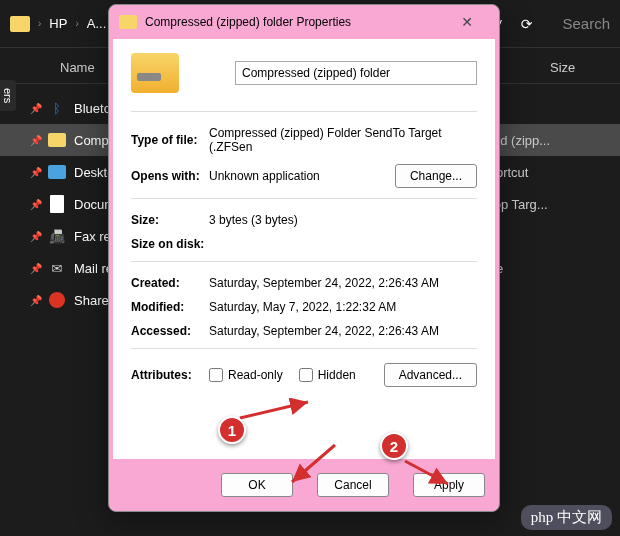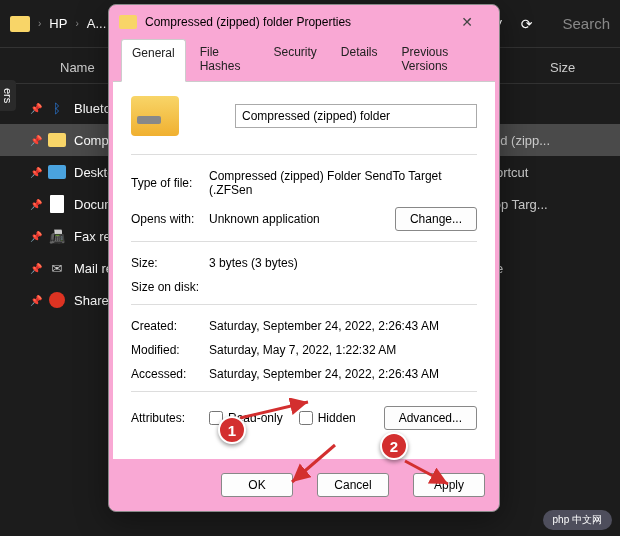--- a/index.html
+++ b/index.html
@@ -42,37 +42,37 @@
     .title-text { flex: 1; color: #000; font-size: 12px; }
     .close-x { width: 44px; text-align: center; color: #444; font-size: 14px; }
     
     .tabs { display: flex; padding: 0 8px; gap: 4px; border-bottom: 1px solid #ccc; margin: 0 4px; }
     .tab { padding: 6px 10px 8px; color: #222; font-size: 12px; position: relative; }
     .tab.active { background: #fff; border: 1px solid #ccc; border-bottom: 1px solid #fff; margin-bottom: -1px; border-radius: 3px 3px 0 0; }
     
     .body { flex: 1; background: #fff; margin: 0 4px 4px; padding: 14px 18px; font-size: 12px; color: #000; overflow: hidden; }
     .row { display: flex; align-items: center; margin-bottom: 10px; }
     .row.iconrow { margin-bottom: 18px; gap: 30px; }
-    .label { width: 78px; color: #000; }
+    .label { width: 78px; color: #000; font-weight: bold; }
     .big-ico { width: 48px; height: 40px; background: linear-gradient(#f8d568,#f0b030); border-radius: 4px; position: relative; margin-right: 26px; }
     .big-ico::after { content: ""; position: absolute; left: 6px; top: 20px; width: 24px; height: 8px; background: #888; border-radius: 2px; }
     .name-input { flex: 1; border: 1px solid #aaa; padding: 4px 6px; font-size: 12px; color: #000; background: #fff; }
     .sep { height: 1px; background: #ddd; margin: 10px 0 14px; }
     .val { flex: 1; color: #000; }
     .btn { border: 1px solid #888; background: #fdfdfd; padding: 4px 14px; font-size: 12px; border-radius: 3px; color: #000; cursor: pointer; }
     .chk { display: flex; align-items: center; gap: 5px; margin-right: 16px; }
     .chk input { width: 14px; height: 14px; }
     
     .footer { display: flex; justify-content: flex-end; gap: 24px; padding: 10px 14px 14px; }
     .footer .btn { min-width: 72px; }
     
     
     .badge { position: absolute; width: 28px; height: 28px; background: #d32f2f; border: 2px solid #fff; border-radius: 50%; color: #fff; font-weight: bold; font-size: 15px; display: flex; align-items: center; justify-content: center; box-shadow: 0 2px 4px rgba(0,0,0,0.4); z-index: 20; }
     .arrow { position: absolute; z-index: 19; pointer-events: none; }
-    .php-logo { position: absolute; right: 8px; bottom: 6px; background: rgba(100,100,120,0.7); color: #fff; padding: 3px 10px; border-radius: 10px; font-size: 10px; }
+    .php-logo { position: absolute; right: 8px; bottom: 6px; background: rgba(100,100,120,0.7); color: #fff; padding: 3px 10px; border-radius: 10px; font-size: 15px; font-family: Liberation Serif, serif; }
   </style>
 </head>
 <body>
 
 <div class="explorer">
   <div class="explorer-toolbar">
     <div class="folder-ico"></div>
     <span class="chev">›</span>
     <span class="crumb">HP</span>
     <span class="chev">›</span>
@@ -141,27 +141,20 @@
     </div>
   </div>
 </div>
 
 <div class="dialog">
   <div class="titlebar">
     <div class="title-ico"></div>
     <div class="title-text">Compressed (zipped) folder Properties</div>
     <div class="close-x">✕</div>
   </div>
-  <div class="tabs">
-    <div class="tab active">General</div>
-    <div class="tab">File Hashes</div>
-    <div class="tab">Security</div>
-    <div class="tab">Details</div>
-    <div class="tab">Previous Versions</div>
-  </div>
   <div class="body">
     <div class="row iconrow">
       <div class="big-ico"></div>
       <input class="name-input" value="Compressed (zipped) folder" style="">
     </div>
     <div class="sep"></div>
     <div class="row">
       <div class="label">Type of file:</div>
       <div class="val">Compressed (zipped) Folder SendTo Target (.ZFSen</div>
     </div>

